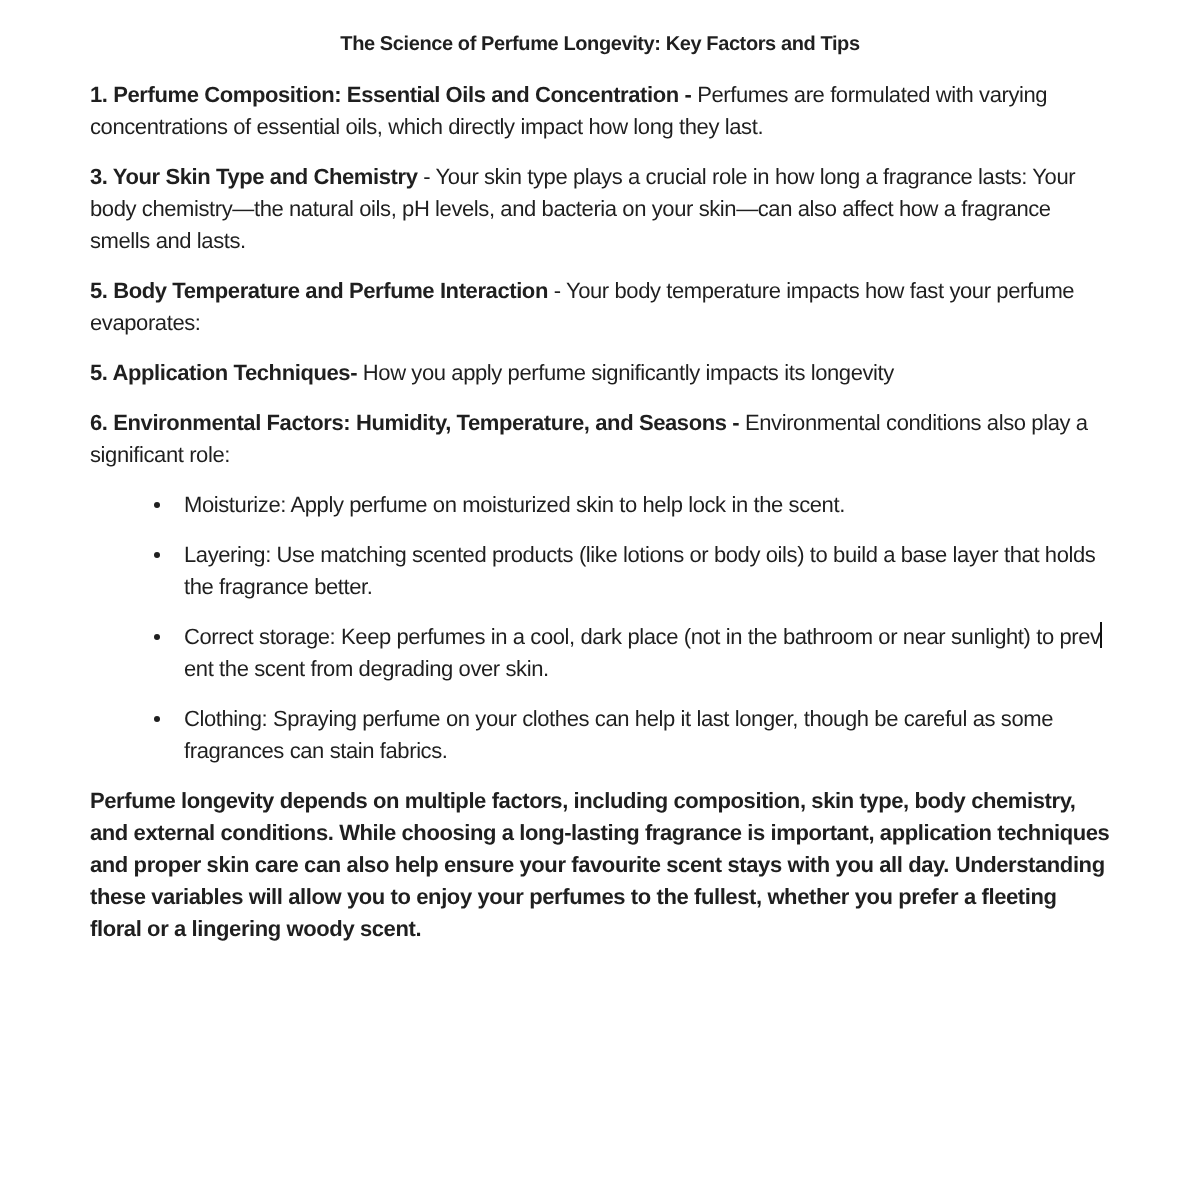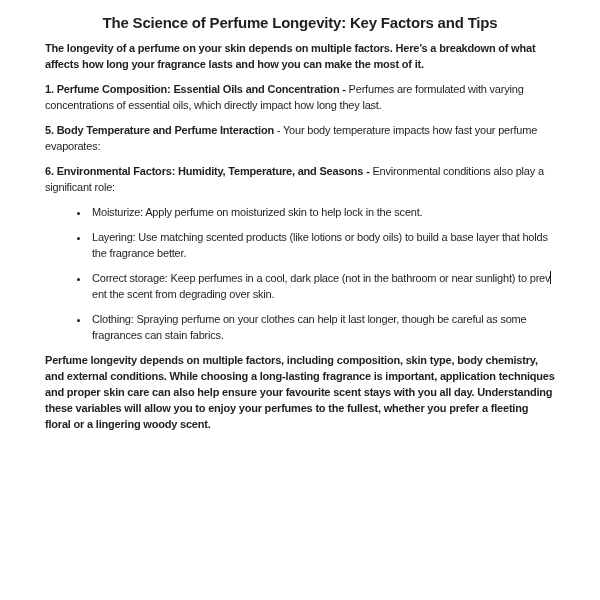--- a/index.html
+++ b/index.html
@@ -18,21 +18,21 @@
     font-family: "Liberation Sans", sans-serif;
     font-size: 11px;
     letter-spacing: -0.2px;
     line-height: 16px;
     color: #1f1f1f;
     cursor: text;
   }
   .doc-title {
     font-weight: 700;
     text-align: center;
-    font-size: 15px;
+    font-size: 10px;
     margin: 0 0 9px 0;
   }
   p.para {
     margin: 0 0 9px 0;
   }
   .bold { font-weight: 700; }
   .run-in { font-weight: 700; }
   ul.tips {
     margin: 0 0 9px 0;
     padding: 0 0 0 45px;
@@ -51,28 +51,29 @@
     margin: 0 -0.5px;
   }
 </style>
 </head>
 <body>
 
 <div class="page">
 
   <h1 class="doc-title">The Science of Perfume Longevity: Key Factors and Tips</h1>
 
-  <p class="para bold">The longevity of a perfume on your skin depends on multiple factors. Here’s a breakdown of what affects how long your fragrance lasts and how you can make the most of it.</p>
 
   <p class="para"><span class="run-in">1. Perfume Composition: Essential Oils and Concentration -</span><span> Perfumes are formulated with varying concentrations of essential oils, which directly impact how long they last.</span></p>
 
 
+  <p class="para"><span class="run-in">3. Your Skin Type and Chemistry</span><span> - Your skin type plays a crucial role in how long a fragrance lasts: Your body chemistry—the natural oils, pH levels, and bacteria on your skin—can also affect how a fragrance smells and lasts.</span></p>
 
   <p class="para"><span class="run-in">5. Body Temperature and Perfume Interaction</span><span> - Your body temperature impacts how fast your perfume evaporates:</span></p>
 
+  <p class="para"><span class="run-in">5. Application Techniques-</span><span> How you apply perfume significantly impacts its longevity</span></p>
 
   <p class="para"><span class="run-in">6. Environmental Factors: Humidity, Temperature, and Seasons -</span><span> Environmental conditions also play a significant role:</span></p>
 
 
   <ul class="tips">
     <li>Moisturize: Apply perfume on moisturized skin to help lock in the scent.</li>
     <li>Layering: Use matching scented products (like lotions or body oils) to build a base layer that holds the fragrance better.</li>
     <li><span>Correct storage: Keep perfumes in a cool, dark place (not in the bathroom or near sunlight) to prev</span><span class="caret"></span><span>ent the scent from degrading over skin.</span></li>
     <li>Clothing: Spraying perfume on your clothes can help it last longer, though be careful as some fragrances can stain fabrics.</li>
   </ul>

